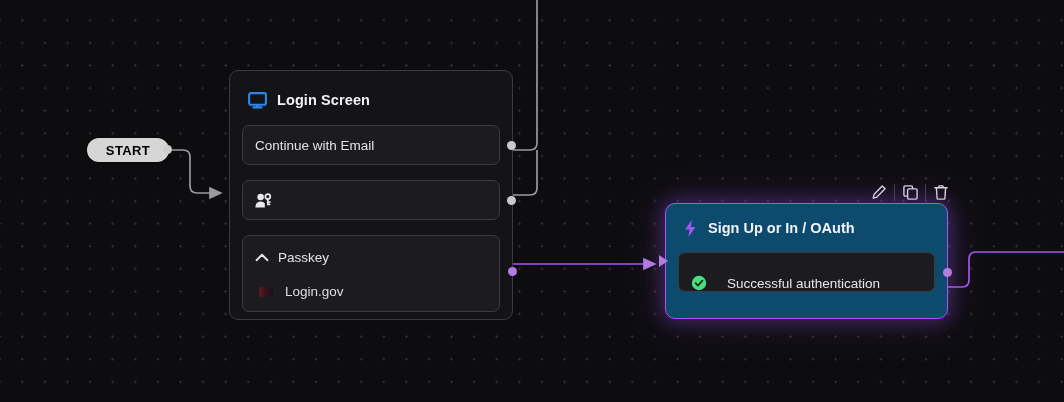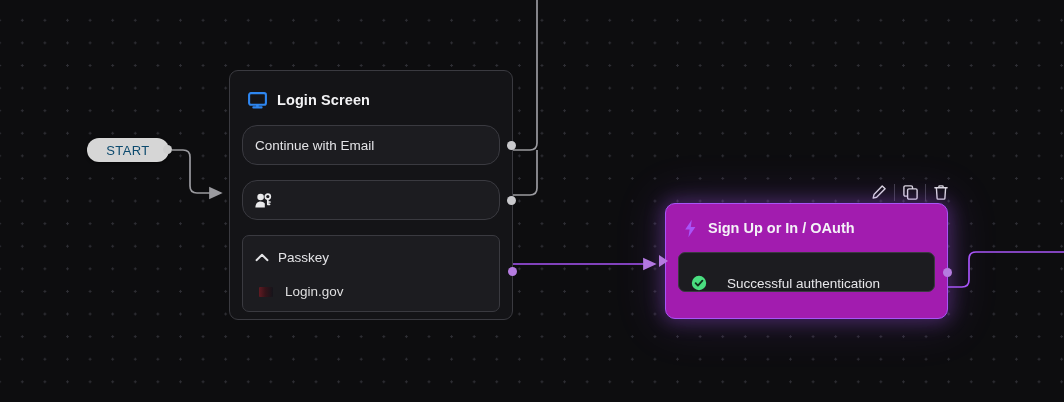--- a/index.html
+++ b/index.html
@@ -17,22 +17,22 @@
 
   #canvas { position:absolute; inset:0; }
 
   
   #edges { position:absolute; left:0; top:0; width:1064px; height:402px; pointer-events:none; }
 
   
   .start-pill{
     position:absolute; left:87px; top:138px;
     width:82px; height:24px; border-radius:12px;
-    background:#d6d6d6; color:#0c4a6e;
-    font-size:13px; font-weight:400; letter-spacing:.4px;
+    background:#d6d6d6; color:#000000;
+    font-size:13px; font-weight:700; letter-spacing:.4px;
     display:flex; align-items:center; justify-content:center;
     box-shadow:0 1px 3px rgba(0,0,0,.6);
   }
   .start-handle{
     position:absolute; left:163px; top:145px;
     width:9px; height:9px; border-radius:50%;
     background:#cfcfcf;
   }
 
   
@@ -48,21 +48,21 @@
     display:flex; align-items:center; gap:10px;
     padding:0 2px 0 6px; height:30px; margin-bottom:10px;
   }
   .node-title{ font-size:14.5px; font-weight:700; color:#f2f2f4; letter-spacing:.1px; }
 
   .opt-row{
     position:relative;
     height:40px;
     background:#1c1c20;
     border:1px solid #3a3a40;
-    border-radius:15px;
+    border-radius:7px;
     display:flex; align-items:center; gap:9px;
     padding:0 12px;
     margin-bottom:15px;
     font-size:13.5px;
     color:#e3e3e6;
   }
   .opt-group{
     position:relative;
     background:#1c1c20;
     border:1px solid #3a3a40;
@@ -87,21 +87,21 @@
   .handle{
     position:absolute; width:9px; height:9px; border-radius:50%;
     background:#c9c9cc; right:-17px;
   }
   .handle.purple{ background:#b57ce0; }
 
   
   .node-oauth{
     position:absolute; left:665px; top:203px;
     width:283px; height:116px;
-    background:#a21caf;
+    background:#0c4a6e;
     border:1px solid #a855f7;
     border-radius:10px;
     padding:12px 12px 0 12px;
     box-shadow:0 0 18px 3px rgba(168,85,247,.30), 0 0 44px 10px rgba(168,85,247,.12);
   }
   .oauth-head{ display:flex; align-items:center; gap:11px; height:24px; padding-left:6px; margin-bottom:12px; }
   .oauth-title{ font-size:14.5px; font-weight:700; color:#f4f2f7; }
   .oauth-row{
     position:relative;
     height:40px; background:#1c1c20;

